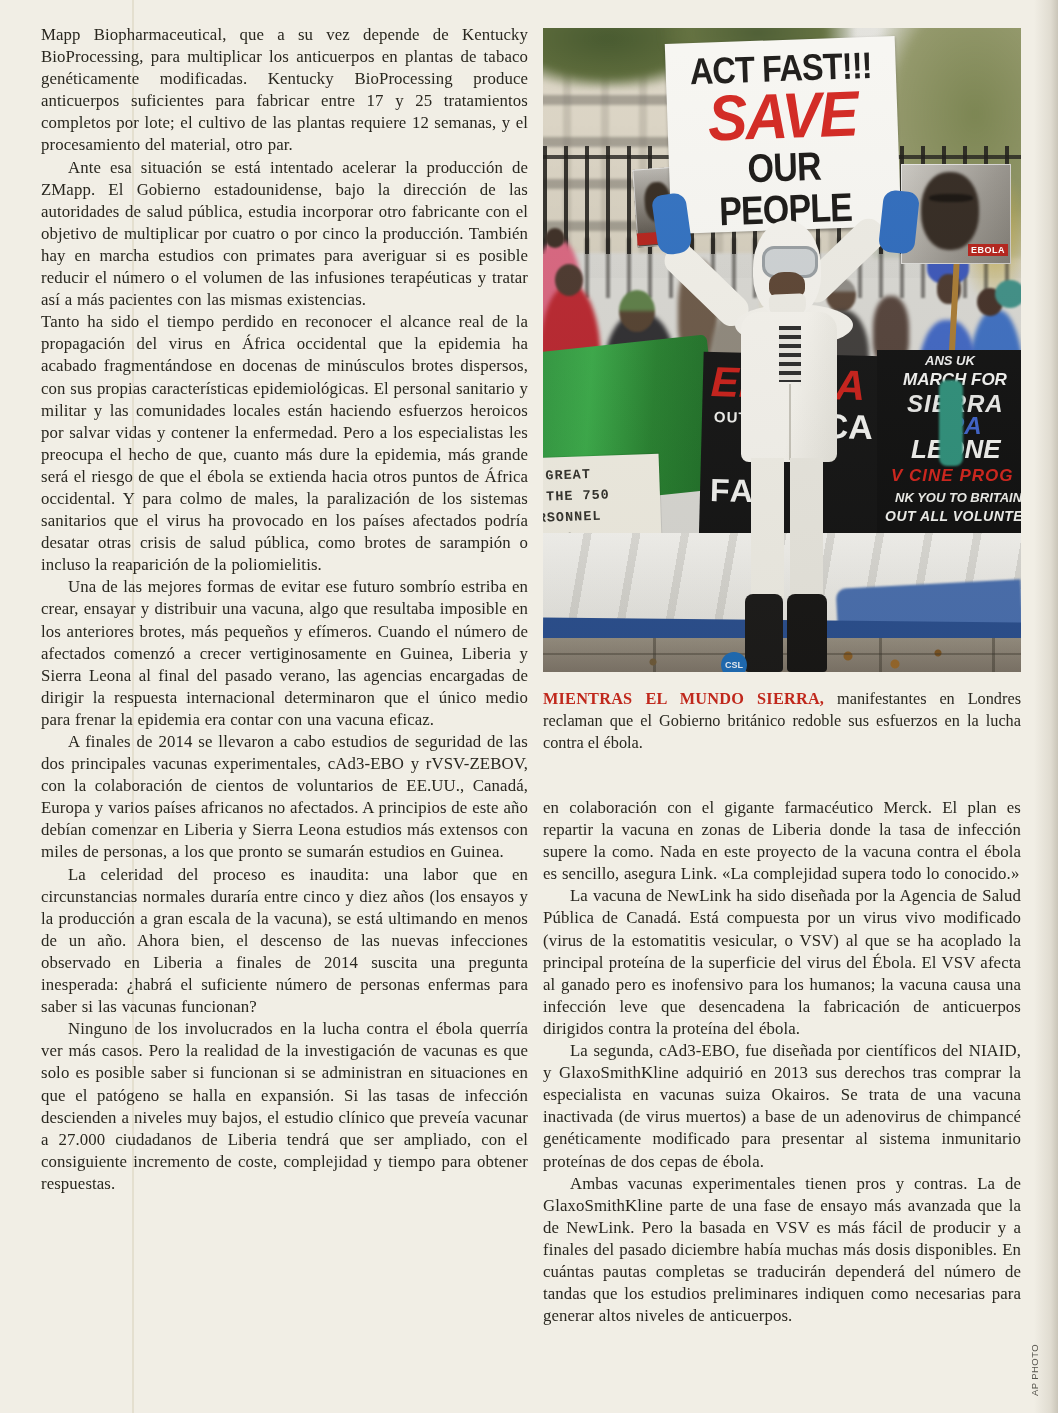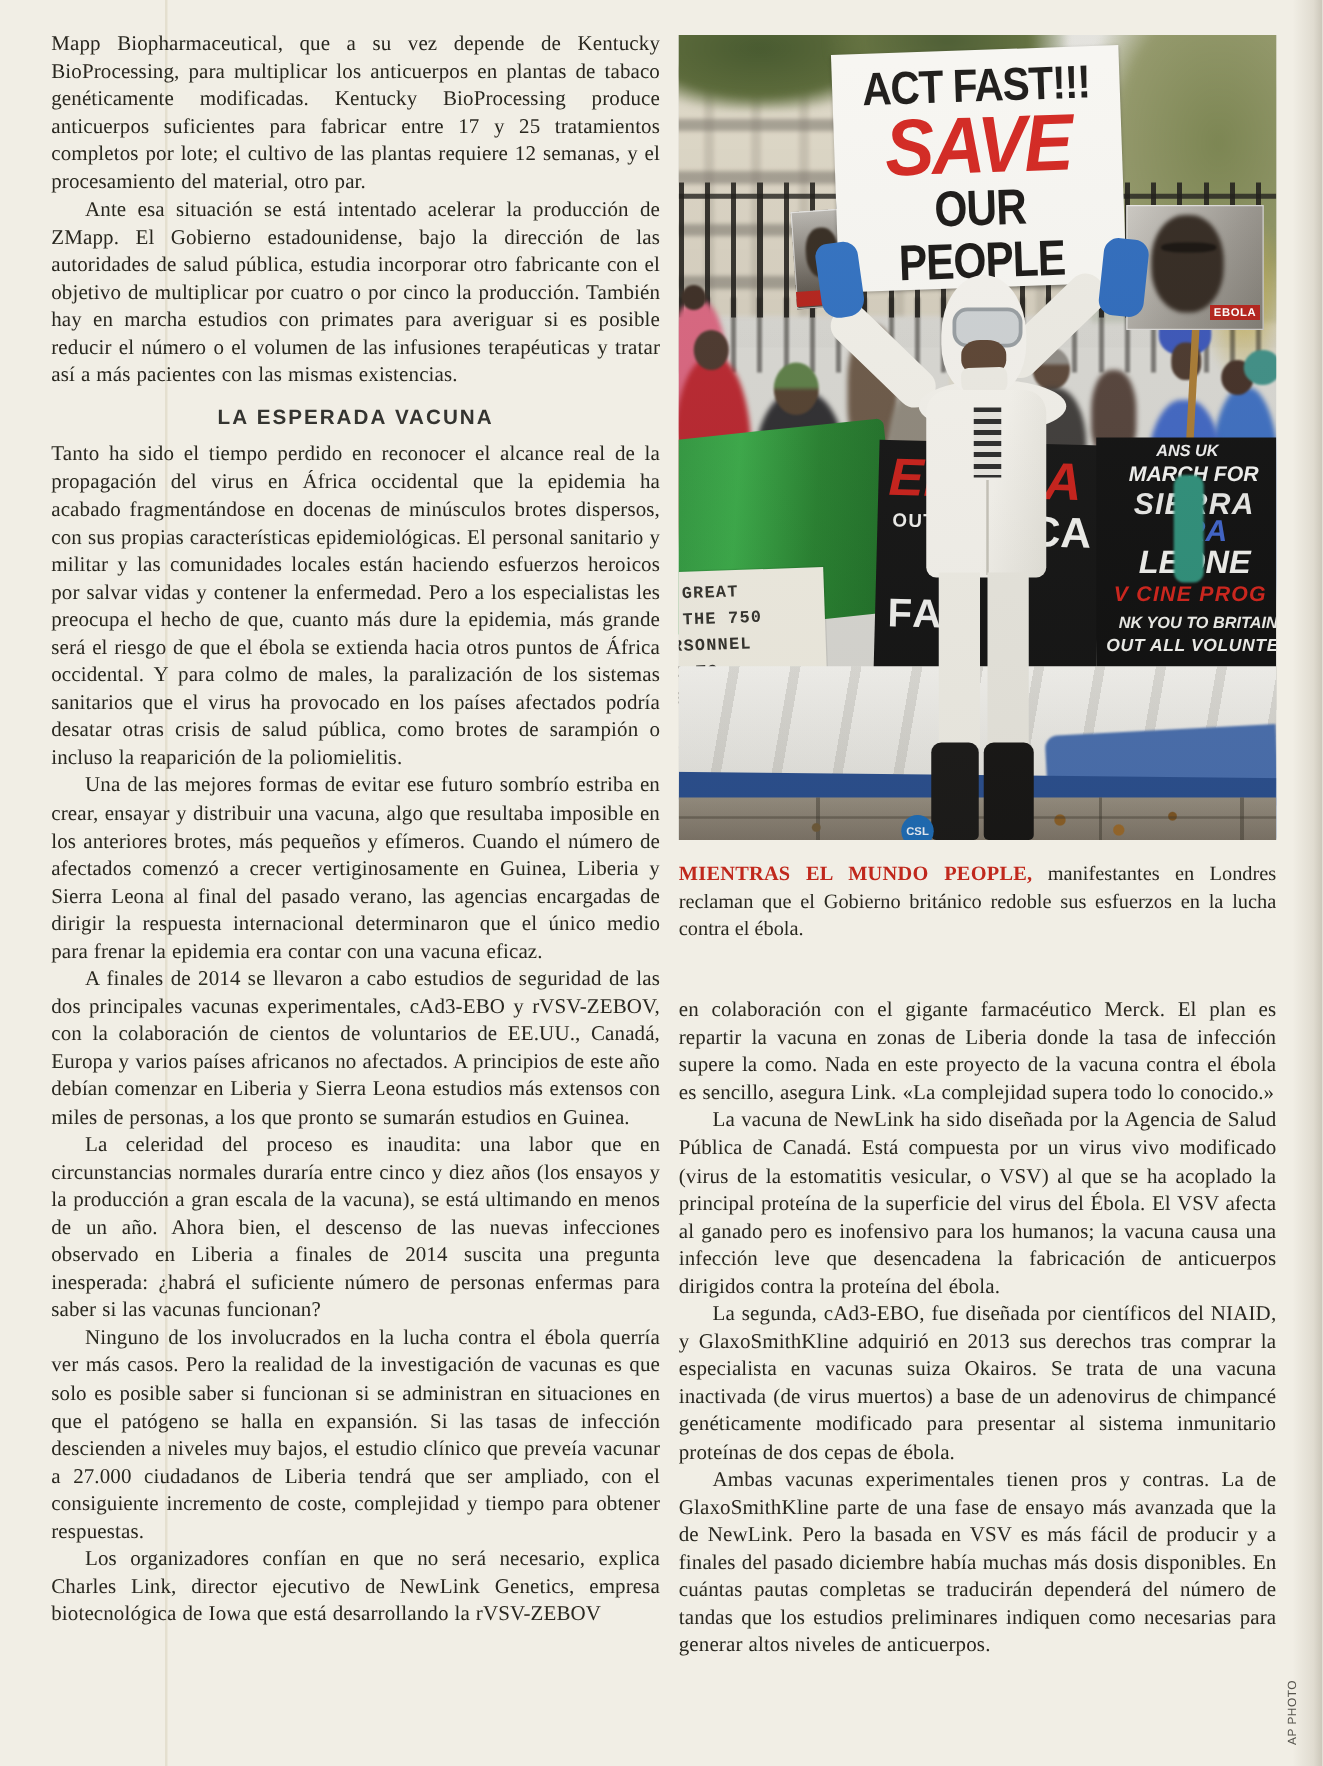--- a/index.html
+++ b/index.html
@@ -173,27 +173,25 @@
 </style>
 </head>
 <body>
 
 <div class="page">
   <div class="fold-line"></div>
 
   <div class="col col-left">
     <p>Mapp Biopharmaceutical, que a su vez depende de Kentucky BioProcessing, para multiplicar los anticuerpos en plantas de tabaco genéticamente modificadas. Kentucky BioProcessing produce anticuerpos suficientes para fabricar entre 17 y 25 tratamientos completos por lote; el cultivo de las plantas requiere 12 semanas, y el procesamiento del material, otro par.</p>
     <p class="ind">Ante esa situación se está intentado acelerar la producción de ZMapp. El Gobierno estadounidense, bajo la dirección de las autoridades de salud pública, estudia incorporar otro fabricante con el objetivo de multiplicar por cuatro o por cinco la producción. También hay en marcha estudios con primates para averiguar si es posible reducir el número o el volumen de las infusiones terapéuticas y tratar así a más pacientes con las mismas existencias.</p>
-    <div class="sec-head">LA ESPERADA VACUNA</div>
     <p>Tanto ha sido el tiempo perdido en reconocer el alcance real de la propagación del virus en África occidental que la epidemia ha acabado fragmentándose en docenas de minúsculos brotes dispersos, con sus propias características epidemiológicas. El personal sanitario y militar y las comunidades locales están haciendo esfuerzos heroicos por salvar vidas y contener la enfermedad. Pero a los especialistas les preocupa el hecho de que, cuanto más dure la epidemia, más grande será el riesgo de que el ébola se extienda hacia otros puntos de África occidental. Y para colmo de males, la paralización de los sistemas sanitarios que el virus ha provocado en los países afectados podría desatar otras crisis de salud pública, como brotes de sarampión o incluso la reaparición de la poliomielitis.</p>
     <p class="ind">Una de las mejores formas de evitar ese futuro sombrío estriba en crear, ensayar y distribuir una vacuna, algo que resultaba imposible en los anteriores brotes, más pequeños y efímeros. Cuando el número de afectados comenzó a crecer vertiginosamente en Guinea, Liberia y Sierra Leona al final del pasado verano, las agencias encargadas de dirigir la respuesta internacional determinaron que el único medio para frenar la epidemia era contar con una vacuna eficaz.</p>
     <p class="ind">A finales de 2014 se llevaron a cabo estudios de seguridad de las dos principales vacunas experimentales, cAd3-EBO y rVSV-ZEBOV, con la colaboración de cientos de voluntarios de EE.UU., Canadá, Europa y varios países africanos no afectados. A principios de este año debían comenzar en Liberia y Sierra Leona estudios más extensos con miles de personas, a los que pronto se sumarán estudios en Guinea.</p>
     <p class="ind">La celeridad del proceso es inaudita: una labor que en circunstancias normales duraría entre cinco y diez años (los ensayos y la producción a gran escala de la vacuna), se está ultimando en menos de un año. Ahora bien, el descenso de las nuevas infecciones observado en Liberia a finales de 2014 suscita una pregunta inesperada: ¿habrá el suficiente número de personas enfermas para saber si las vacunas funcionan?</p>
     <p class="ind">Ninguno de los involucrados en la lucha contra el ébola querría ver más casos. Pero la realidad de la investigación de vacunas es que solo es posible saber si funcionan si se administran en situaciones en que el patógeno se halla en expansión. Si las tasas de infección descienden a niveles muy bajos, el estudio clínico que preveía vacunar a 27.000 ciudadanos de Liberia tendrá que ser ampliado, con el consiguiente incremento de coste, complejidad y tiempo para obtener respuestas.</p>
-    <p class="ind">Los organizadores confían en que no será necesario, explica Charles Link, director ejecutivo de NewLink Genetics, empresa biotecnológica de Iowa que está desarrollando la rVSV-ZEBOV</p>
   </div>
 
   <div class="photo">
     <div class="ph-sky"></div>
     <div class="ph-bldg"></div>
     <div class="ph-bldg2"></div>
     <div class="ph-tree1"></div>
     <div class="ph-tree2"></div>
     <div class="ph-tree3"></div>
     <div class="ph-tree4"></div>
@@ -284,21 +282,21 @@
     <div class="fig chest-stripes"></div>
     <div class="fig zipper"></div>
     <div class="fig leg-l"></div>
     <div class="fig leg-r"></div>
     <div class="fig boot-l"></div>
     <div class="fig boot-r"></div>
     <div class="csl">CSL</div>
     <div class="ph-tone"></div>
   </div>
 
-  <div class="caption"><span class="cap-lead">MIENTRAS EL MUNDO PEOPLE,</span><span> manifestantes en Londres reclaman que el Gobierno británico redoble sus esfuerzos en la lucha contra el ébola.</span></div>
+  <div class="caption"><span class="cap-lead">MIENTRAS EL MUNDO SIERRA,</span><span> manifestantes en Londres reclaman que el Gobierno británico redoble sus esfuerzos en la lucha contra el ébola.</span></div>
 
   <div class="col col-right">
     <p>en colaboración con el gigante farmacéutico Merck. El plan es repartir la vacuna en zonas de Liberia donde la tasa de infección supere la como. Nada en este proyecto de la vacuna contra el ébola es sencillo, asegura Link. «La complejidad supera todo lo conocido.»</p>
     <p class="ind">La vacuna de NewLink ha sido diseñada por la Agencia de Salud Pública de Canadá. Está compuesta por un virus vivo modificado (virus de la estomatitis vesicular, o VSV) al que se ha acoplado la principal proteína de la superficie del virus del Ébola. El VSV afecta al ganado pero es inofensivo para los humanos; la vacuna causa una infección leve que desencadena la fabricación de anticuerpos dirigidos contra la proteína del ébola.</p>
     <p class="ind">La segunda, cAd3-EBO, fue diseñada por científicos del NIAID, y GlaxoSmithKline adquirió en 2013 sus derechos tras comprar la especialista en vacunas suiza Okairos. Se trata de una vacuna inactivada (de virus muertos) a base de un adenovirus de chimpancé genéticamente modificado para presentar al sistema inmunitario proteínas de dos cepas de ébola.</p>
     <p class="ind">Ambas vacunas experimentales tienen pros y contras. La de GlaxoSmithKline parte de una fase de ensayo más avanzada que la de NewLink. Pero la basada en VSV es más fácil de producir y a finales del pasado diciembre había muchas más dosis disponibles. En cuántas pautas completas se traducirán dependerá del número de tandas que los estudios preliminares indiquen como necesarias para generar altos niveles de anticuerpos.</p>
   </div>
 
   <div class="credit">AP PHOTO</div>
   <div class="page-edge"></div>

